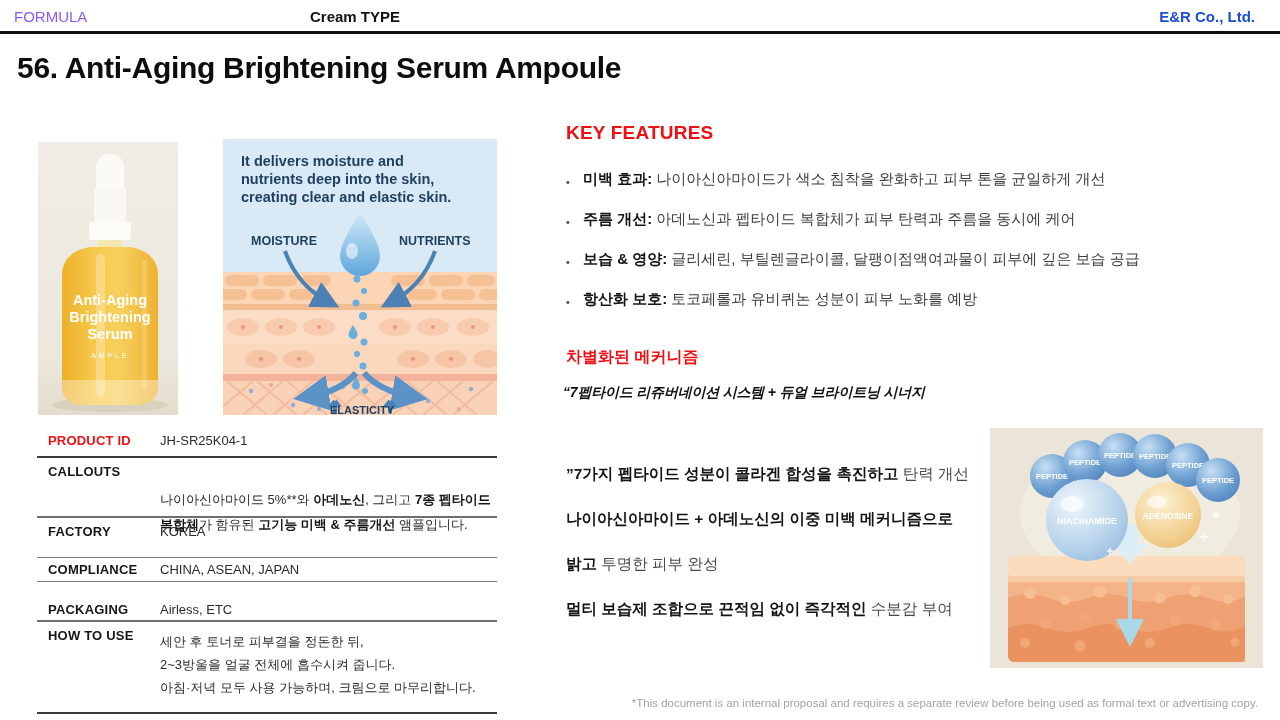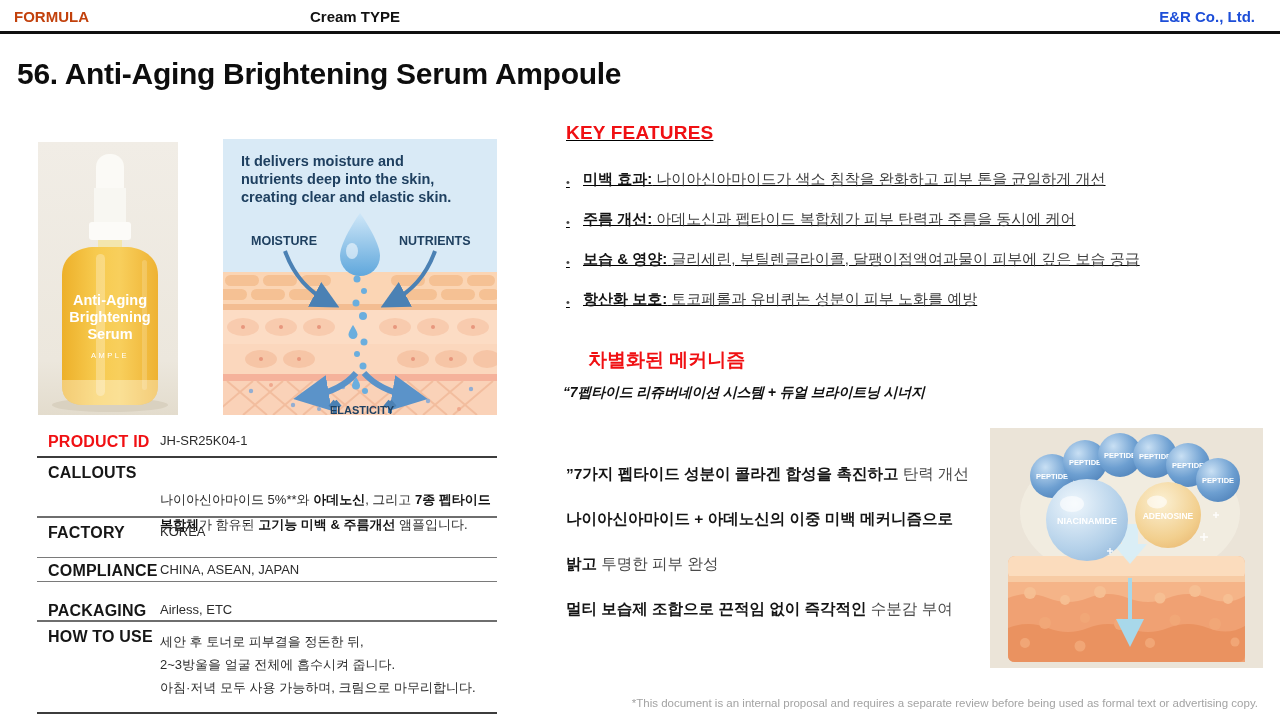--- a/index.html
+++ b/index.html
@@ -3,57 +3,57 @@
 <meta charset="utf-8">
 <style>
   * { margin:0; padding:0; box-sizing:border-box; }
   html,body { background:#e9e9e9; }
   .slide {
     position:relative; width:1280px; height:720px; background:#ffffff;
     font-family:"Liberation Sans", sans-serif; overflow:hidden; margin:0 auto;
   }
   
   .hdr { position:absolute; top:0; left:0; width:1280px; height:34px; border-bottom:3px solid #101010; background:#fff; }
-  .hdr-left   { position:absolute; left:14px;  top:8px; font-size:15px; font-weight:700; color:#c2410c; }
+  .hdr-left   { position:absolute; left:14px;  top:8px; font-size:15px; font-weight:400; color:#8b5cf6; }
   .hdr-center { position:absolute; left:310px; top:8px; font-size:15px; font-weight:700; color:#111; }
   .hdr-right  { position:absolute; right:25px; top:8px; font-size:15px; font-weight:700; color:#1d4ed8; }
-  .title { position:absolute; left:17px; top:51px; font-size:30px; font-weight:700; color:#0d0d0d; letter-spacing:-0.3px;margin-top:6px; }
+  .title { position:absolute; left:17px; top:51px; font-size:30px; font-weight:700; color:#0d0d0d; letter-spacing:-0.3px; }
 
   
   .photo { position:absolute; left:38px; top:142px; width:140px; height:273px; }
   .info  { position:absolute; left:213px; top:139px; width:274px; height:276px;padding-left:10px; }
 
   
   .spec { position:absolute; left:37px; top:425px; width:460px; }
   .srow { display:flex; width:100%; }
-  .srow .lbl { width:123px; padding:6px 0 0 11px; font-size:16px; font-weight:700; color:#161616; letter-spacing:0.2px; }
+  .srow .lbl { width:123px; padding:6px 0 0 11px; font-size:13px; font-weight:700; color:#161616; letter-spacing:0.2px; }
   .srow .val { flex:1; padding-top:6px; font-size:13px; color:#2b2b2b; }
   .r1 { height:33px; border-bottom:2px solid #3c3c3c; }
   .r1 .lbl { color:#f01013; padding-top:8px; }
   .r1 .val { padding-top:8px; }
   .r2 { height:60px; border-bottom:2px solid #6e6e6e; }
   .r2 .val { line-height:25px; padding-top:8px; padding-right:2px;margin-top:21px; }
   .r3 { height:40px; border-bottom:1px solid #7a7a7a; }
   .r4 { height:24px; border-bottom:1px solid #7a7a7a; }
   .r4 .lbl, .r4 .val { padding-top:4px; }
   .r5 { height:24px; border-bottom:2px solid #6e6e6e;margin-top:16px; }
   .r5 .lbl, .r5 .val { padding-top:4px; }
   .r6 { height:92px; border-bottom:2px solid #3c3c3c; }
   .r6 .val { line-height:23px; padding-top:8px; }
 
   
-  .kf { position:absolute; left:566px; top:122px; width:710px;text-decoration:underline; }
+  .kf { position:absolute; left:566px; top:122px; width:710px; }
   .kf-h { font-size:19px; font-weight:700; color:#f01013; letter-spacing:0.2px; }
   .kf-bullets { margin-top:25px; }
   .kf-bullet { display:flex; margin-bottom:17px; font-size:15px; color:#3d3d3d; line-height:20px; }
   .kf-dot { width:17px; font-size:11px; color:#444; padding-top:3px; flex:none; }
   .seg-b { font-weight:700; color:#141414; }
 
   
-  .mech-h   { position:absolute; left:588px; top:347px; font-size:19px; font-weight:700; color:#f01013; }
+  .mech-h   { position:absolute; left:566px; top:347px; font-size:16px; font-weight:700; color:#f01013; }
   .mech-tag { position:absolute; left:563px; top:384px; font-size:14px; font-weight:700; font-style:italic; color:#101010; white-space:nowrap; letter-spacing:-0.2px; }
   .mech-lines { position:absolute; left:566px; top:464px; width:430px; }
   .mech-line  { height:45px; font-size:15.5px; color:#4a4a4a; white-space:nowrap; }
   .mech-img { position:absolute; left:990px; top:428px; width:273px; height:240px; }
 
   
   .footer { position:absolute; right:22px; top:697px; font-size:11.5px; color:#a3a3a3; }
 </style>
 </head>
 <body>

